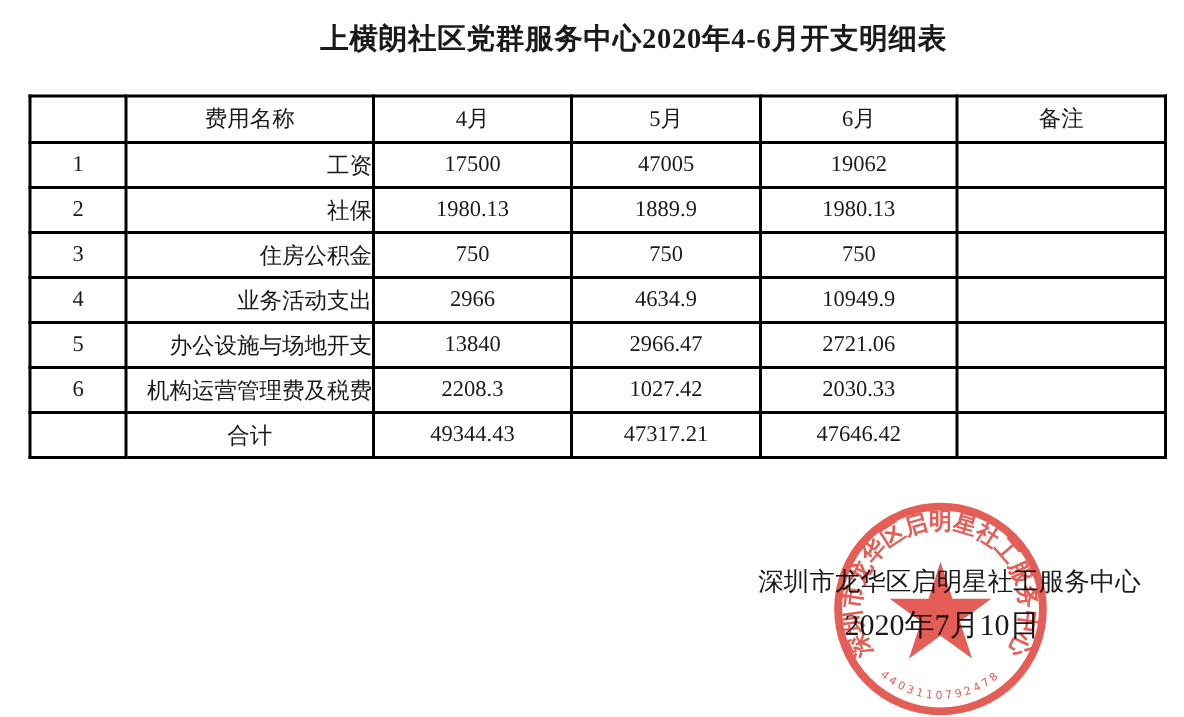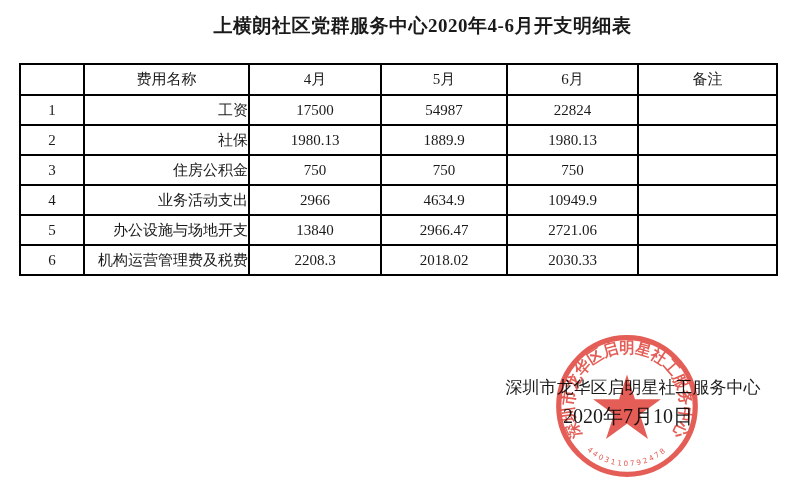--- a/index.html
+++ b/index.html
@@ -91,22 +91,22 @@
       <th>5月</th>
       <th>6月</th>
       <th>备注</th>
     </tr>
   </thead>
   <tbody>
     <tr>
       <td>1</td>
       <td class="name-cell">工资</td>
       <td>17500</td>
-      <td>54987</td>
-      <td>22824</td>
+      <td>47005</td>
+      <td>19062</td>
       <td></td>
     </tr>
     <tr>
       <td>2</td>
       <td class="name-cell">社保</td>
       <td>1980.13</td>
       <td>1889.9</td>
       <td>1980.13</td>
       <td></td>
     </tr>
@@ -131,22 +131,30 @@
       <td class="name-cell">办公设施与场地开支</td>
       <td>13840</td>
       <td>2966.47</td>
       <td>2721.06</td>
       <td></td>
     </tr>
     <tr>
       <td>6</td>
       <td class="name-cell">机构运营管理费及税费</td>
       <td>2208.3</td>
-      <td>2018.02</td>
+      <td>1027.42</td>
       <td>2030.33</td>
+      <td></td>
+    </tr>
+    <tr class="total-row">
+      <td></td>
+      <td class="name-cell">合计</td>
+      <td>49344.43</td>
+      <td>47317.21</td>
+      <td>47646.42</td>
       <td></td>
     </tr>
   </tbody>
 </table>
 
 <div class="footer-org">深圳市龙华区启明星社工服务中心</div>
 <div class="footer-date">2020年7月10日</div>
 
 <svg class="seal" viewBox="0 0 160 160" xmlns="http://www.w3.org/2000/svg">
   <defs>

